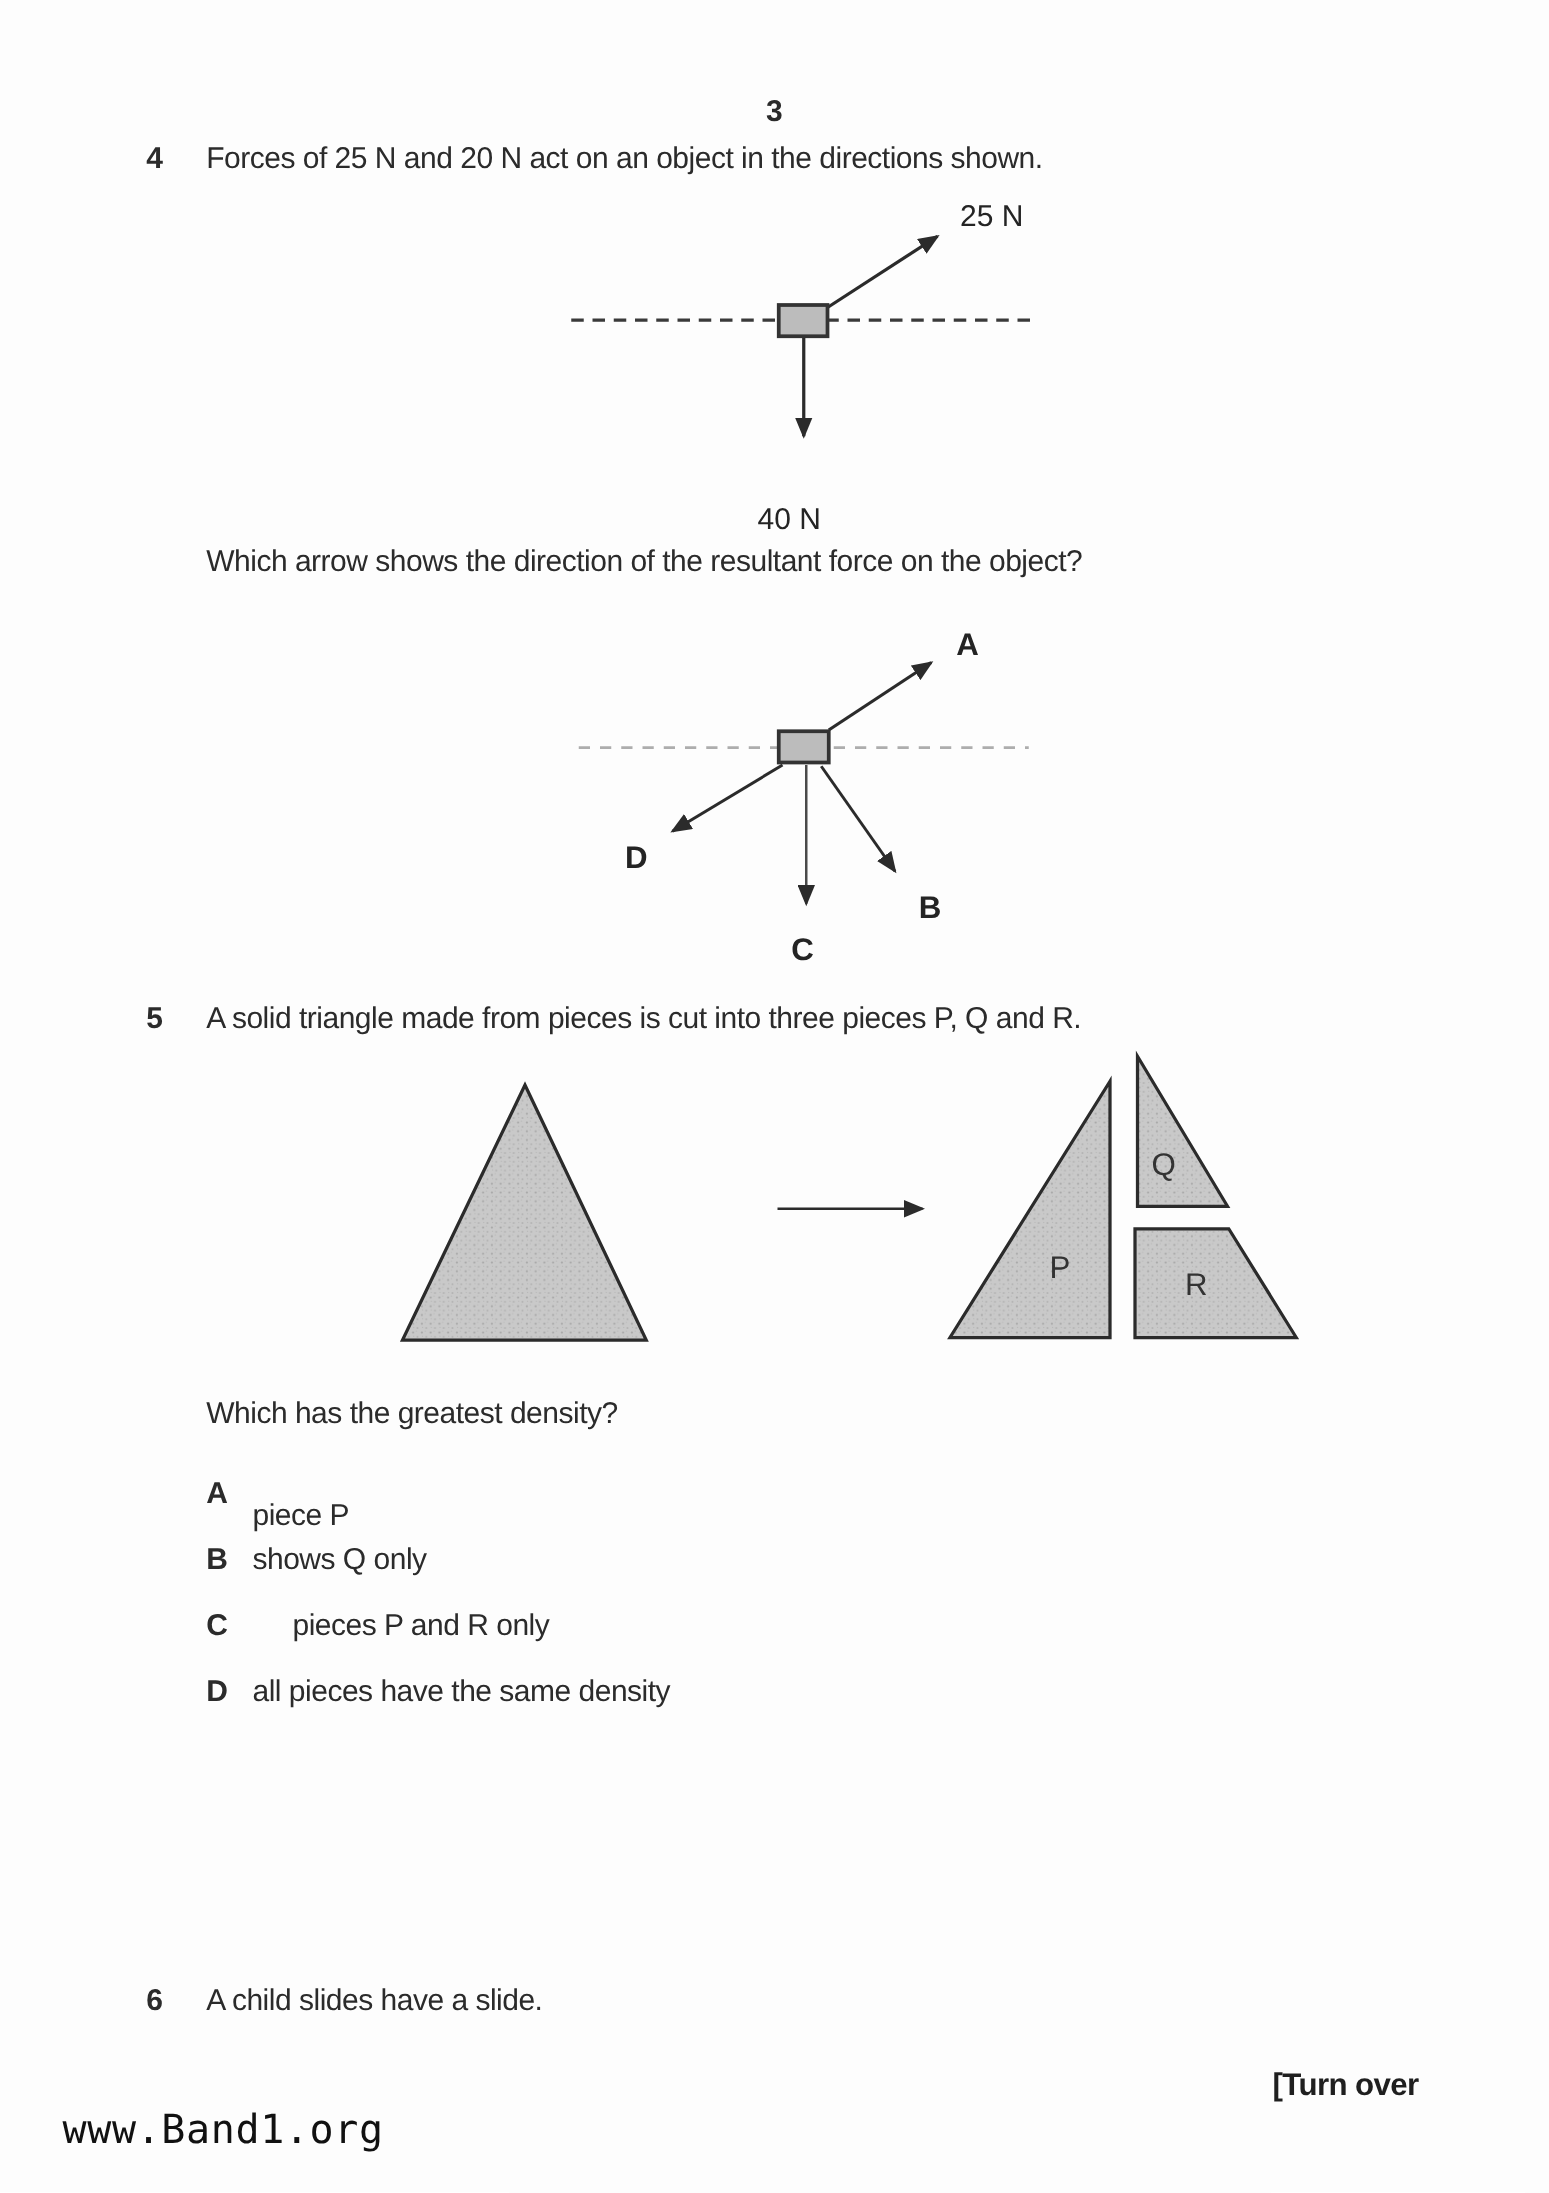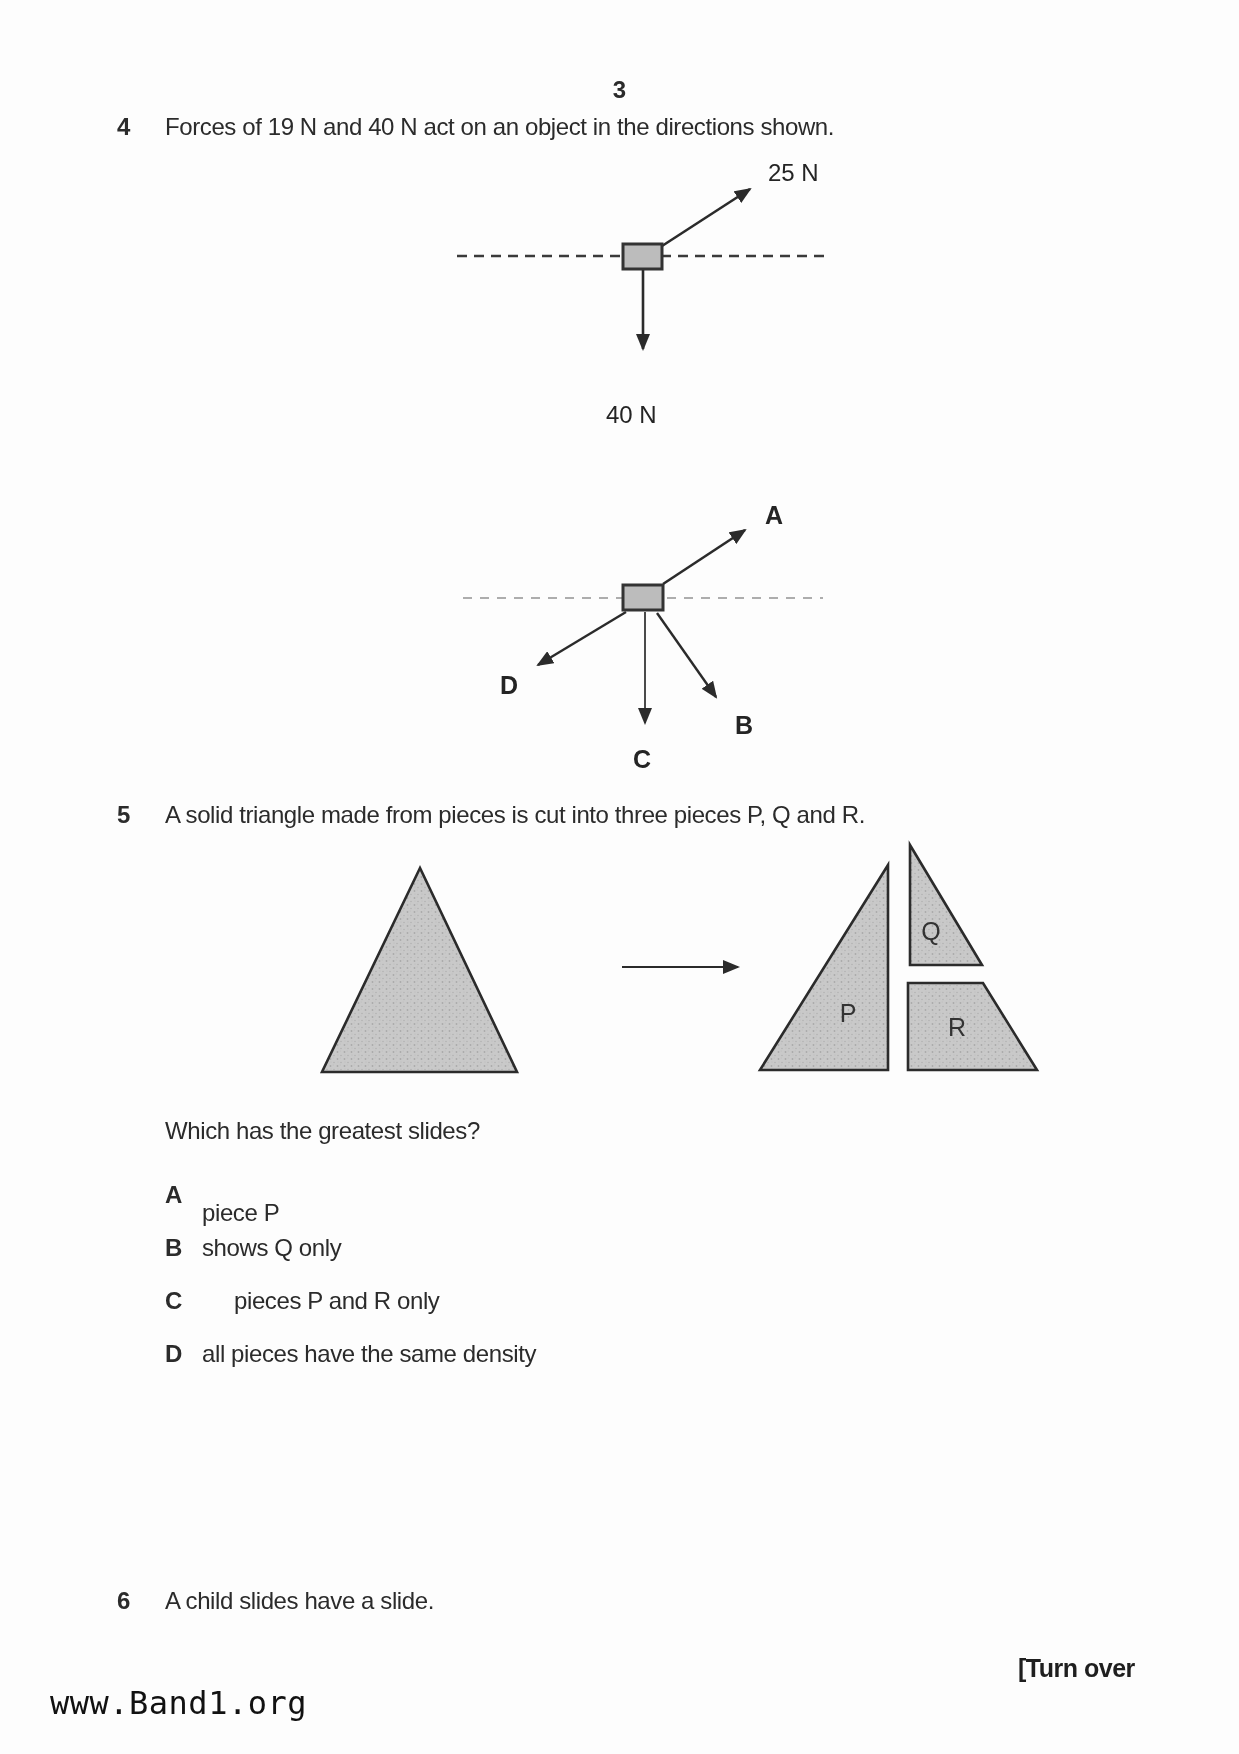--- a/index.html
+++ b/index.html
@@ -36,36 +36,37 @@
   svg text.plabel { font-size:25px; fill:#333; }
 </style>
 </head>
 <body>
 
 <div class="page">
 
   <div class="abs page-num">3</div>
 
   <div class="abs body-text qnum" style="left:117px; top:112px;">4</div>
-  <div class="abs body-text" style="left:165px; top:112px;">Forces of 19 N and 40 N act on an object in the directions shown.</div>
+  <div class="abs body-text" style="left:165px; top:112px;">Forces of 25 N and 20 N act on an object in the directions shown.</div>
 
   <svg class="abs" style="left:450px; top:148px;" width="390" height="284" viewBox="450 148 390 284">
     <defs>
       <marker id="ah" markerUnits="userSpaceOnUse" markerWidth="18" markerHeight="14" refX="15" refY="7" orient="auto">
         <path d="M0,0 L17,7 L0,14 z" fill="#2b2b2b"></path>
       </marker>
     </defs>
     <line x1="457" y1="256" x2="825" y2="256" stroke="#3a3a3a" stroke-width="2.6" stroke-dasharray="10 7"></line>
     <line x1="662" y1="246" x2="750" y2="189" stroke="#2b2b2b" stroke-width="2.6" marker-end="url(#ah)"></line>
     <line x1="643" y1="269" x2="643" y2="349" stroke="#2b2b2b" stroke-width="2.6" marker-end="url(#ah)"></line>
     <rect x="623" y="244" width="39" height="25" fill="#bcbcbc" stroke="#333" stroke-width="3"></rect>
     <text x="768" y="181">25 N</text>
     <text x="606" y="423">40 N</text>
   </svg>
 
+  <div class="abs body-text" style="left:165px; top:435px;">Which arrow shows the direction of the resultant force on the object?</div>
 
   <svg class="abs" style="left:455px; top:500px;" width="390" height="290" viewBox="455 500 390 290">
     <defs>
       <marker id="ah2" markerUnits="userSpaceOnUse" markerWidth="18" markerHeight="14" refX="15" refY="7" orient="auto">
         <path d="M0,0 L17,7 L0,14 z" fill="#2b2b2b"></path>
       </marker>
     </defs>
     <line x1="463" y1="598" x2="823" y2="598" stroke="#adadad" stroke-width="2.2" stroke-dasharray="9 8"></line>
     <line x1="663" y1="584" x2="745" y2="530" stroke="#2b2b2b" stroke-width="2.6" marker-end="url(#ah2)"></line>
     <line x1="657" y1="613" x2="716" y2="697" stroke="#2b2b2b" stroke-width="2.4" marker-end="url(#ah2)"></line>
@@ -97,21 +98,21 @@
     <polygon points="420,868 322,1072 517,1072" fill="url(#speckle)" stroke="#2b2b2b" stroke-width="2.6"></polygon>
     <line x1="622" y1="967" x2="738" y2="967" stroke="#2b2b2b" stroke-width="2" marker-end="url(#ah3)"></line>
     <polygon points="888,865 760,1070 888,1070" fill="url(#speckle)" stroke="#2b2b2b" stroke-width="2.6"></polygon>
     <polygon points="910,845 910,965 982,965" fill="url(#speckle)" stroke="#2b2b2b" stroke-width="2.6"></polygon>
     <polygon points="908,983 983,983 1037,1070 908,1070" fill="url(#speckle)" stroke="#2b2b2b" stroke-width="2.6"></polygon>
     <text class="plabel" x="848" y="1022" text-anchor="middle">P</text>
     <text class="plabel" x="931" y="940" text-anchor="middle">Q</text>
     <text class="plabel" x="957" y="1036" text-anchor="middle">R</text>
   </svg>
 
-  <div class="abs body-text" style="left:165px; top:1116px;">Which has the greatest slides?</div>
+  <div class="abs body-text" style="left:165px; top:1116px;">Which has the greatest density?</div>
 
   <div class="abs body-text opt-letter" style="left:165px; top:1180px;">A</div>
   <div class="abs body-text" style="left:202px; top:1180px;margin-top:18px;">piece P</div>
 
   <div class="abs body-text opt-letter" style="left:165px; top:1233px;">B</div>
   <div class="abs body-text" style="left:202px; top:1233px;">shows Q only</div>
 
   <div class="abs body-text opt-letter" style="left:165px; top:1286px;">C</div>
   <div class="abs body-text" style="left:202px; top:1286px;margin-left:32px;">pieces P and R only</div>
 

